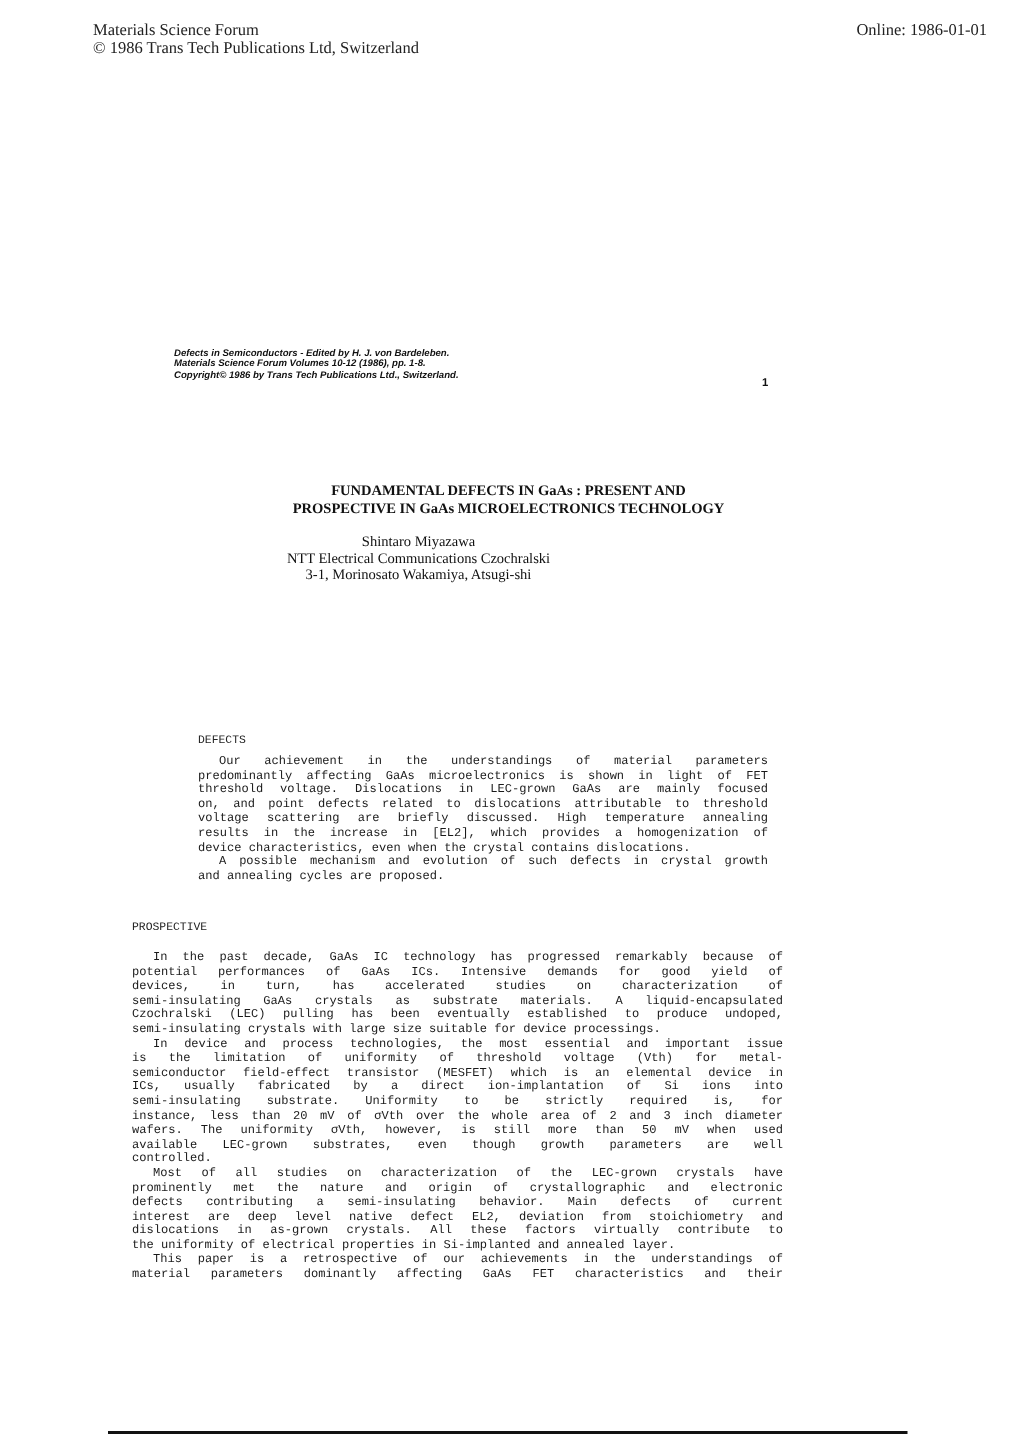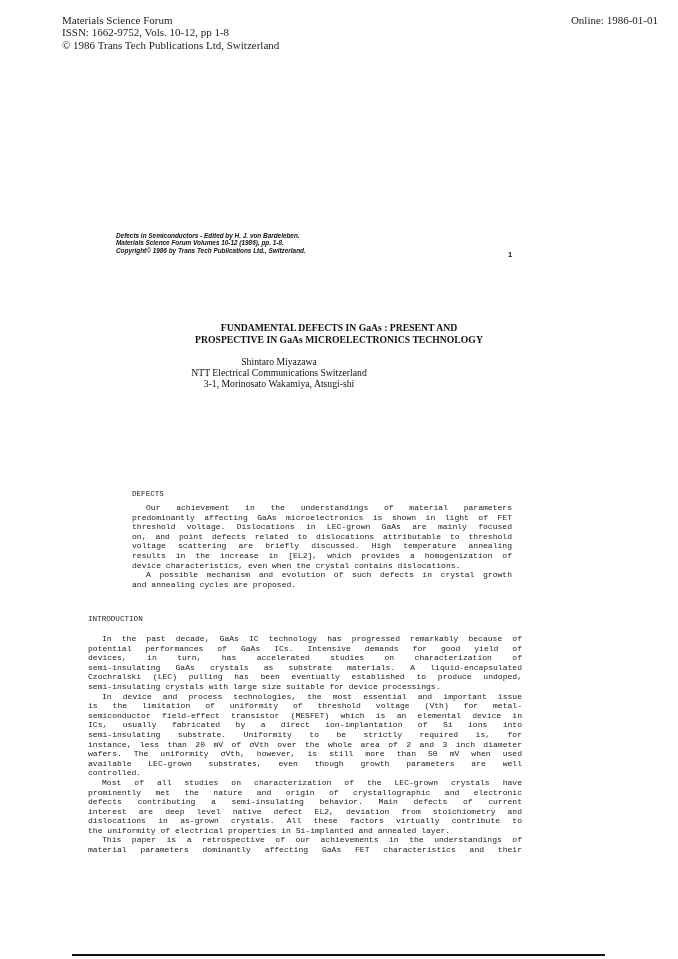--- a/index.html
+++ b/index.html
@@ -21,43 +21,42 @@
     .para-line { display: block; text-align: justify; text-align-last: justify; }
     .para-line.last { text-align-last: left; }
     .indent { padding-left: 14px; }
     .footer-rule { left: 72px; top: 954px; width: 533px; height: 2px; background: #111; }
   </style>
 </head>
 <body>
 
 <div class="abs meta meta-left">
   <div>Materials Science Forum</div>
-  <div>ISSN: 1662-9752, Vols. 10-12, pp 1-8</div>
   <div>© 1986 Trans Tech Publications Ltd, Switzerland</div>
 </div>
 
 <div class="abs meta meta-right">Online: 1986-01-01</div>
 
 <div class="abs pubinfo">
   <div>Defects in Semiconductors - Edited by H. J. von Bardeleben.</div>
   <div>Materials Science Forum Volumes 10-12 (1986), pp. 1-8.</div>
   <div>Copyright© 1986 by Trans Tech Publications Ltd., Switzerland.</div>
 </div>
 <div class="abs pagenum">1</div>
 
 <div class="abs title">
   <div>FUNDAMENTAL DEFECTS IN GaAs : PRESENT AND</div>
   <div>PROSPECTIVE IN GaAs MICROELECTRONICS TECHNOLOGY</div>
 </div>
 
 <div class="abs author-block">
   <div>Shintaro Miyazawa</div>
-  <div>NTT Electrical Communications Switzerland</div>
+  <div>NTT Electrical Communications Czochralski</div>
   <div>3-1, Morinosato Wakamiya, Atsugi-shi</div>
 </div>
 
 <div class="abs sec-head abstract-head">DEFECTS</div>
 <div class="abs mono abstract-body" id="abstract-body"><span class="para-line indent" style="white-space: normal;">Our achievement in the understandings of material parameters</span><span class="para-line" style="white-space: normal;">predominantly affecting GaAs microelectronics is shown in light of FET</span><span class="para-line" style="white-space: normal;">threshold voltage.  Dislocations in LEC-grown GaAs are mainly focused</span><span class="para-line" style="white-space: normal;">on, and point defects related to dislocations attributable to threshold</span><span class="para-line" style="white-space: normal;">voltage scattering are briefly discussed.  High temperature annealing</span><span class="para-line" style="white-space: normal;">results in the increase in [EL2], which provides a homogenization of</span><span class="para-line last" style="white-space: normal;">device characteristics, even when the crystal contains dislocations.</span><span class="para-line indent" style="white-space: normal;">A possible mechanism and evolution of such defects in crystal growth</span><span class="para-line last" style="white-space: normal;">and annealing cycles are proposed.</span></div>
 
-<div class="abs sec-head intro-head">INTRODUCTION</div>
+<div class="abs sec-head intro-head">PROSPECTIVE</div>
 <div class="abs mono intro-body" id="intro-body"><span class="para-line indent" style="white-space: normal;">In the past decade, GaAs IC technology has progressed remarkably because of</span><span class="para-line" style="white-space: normal;">potential performances of GaAs ICs.   Intensive demands for good yield of</span><span class="para-line" style="white-space: normal;">devices, in turn, has accelerated studies on characterization of</span><span class="para-line" style="white-space: normal;">semi-insulating GaAs crystals as substrate materials.  A liquid-encapsulated</span><span class="para-line" style="white-space: normal;">Czochralski (LEC) pulling has been eventually established to produce undoped,</span><span class="para-line last" style="white-space: normal;">semi-insulating crystals with large size suitable for device processings.</span><span class="para-line indent" style="white-space: normal;">In device and process technologies, the most essential and important issue</span><span class="para-line" style="white-space: normal;">is the limitation of uniformity of threshold voltage (Vth) for metal-</span><span class="para-line" style="white-space: normal;">semiconductor field-effect transistor (MESFET) which is an elemental device in</span><span class="para-line" style="white-space: normal;">ICs, usually fabricated by a direct ion-implantation of Si ions into</span><span class="para-line" style="white-space: normal;">semi-insulating substrate.   Uniformity to be strictly required is, for</span><span class="para-line" style="white-space: normal;">instance, less than 20 mV of σVth over the whole area of 2 and 3 inch diameter</span><span class="para-line" style="white-space: normal;">wafers.   The uniformity σVth, however, is still more than 50 mV when used</span><span class="para-line" style="white-space: normal;">available LEC-grown substrates, even though growth parameters are well</span><span class="para-line last" style="white-space: normal;">controlled.</span><span class="para-line indent" style="white-space: normal;">Most of all studies on characterization of the LEC-grown crystals have</span><span class="para-line" style="white-space: normal;">prominently met the nature and origin of crystallographic and electronic</span><span class="para-line" style="white-space: normal;">defects contributing a semi-insulating behavior.  Main defects of current</span><span class="para-line" style="white-space: normal;">interest are deep level native defect EL2, deviation from stoichiometry and</span><span class="para-line" style="white-space: normal;">dislocations in as-grown crystals.  All these factors virtually contribute to</span><span class="para-line last" style="white-space: normal;">the uniformity of electrical properties in Si-implanted and annealed layer.</span><span class="para-line indent" style="white-space: normal;">This paper is a retrospective of our achievements in the understandings of</span><span class="para-line" style="white-space: normal;">material parameters dominantly affecting GaAs FET characteristics and their</span></div>
 
 <div class="abs footer-rule"></div>
 
 </body></html>

